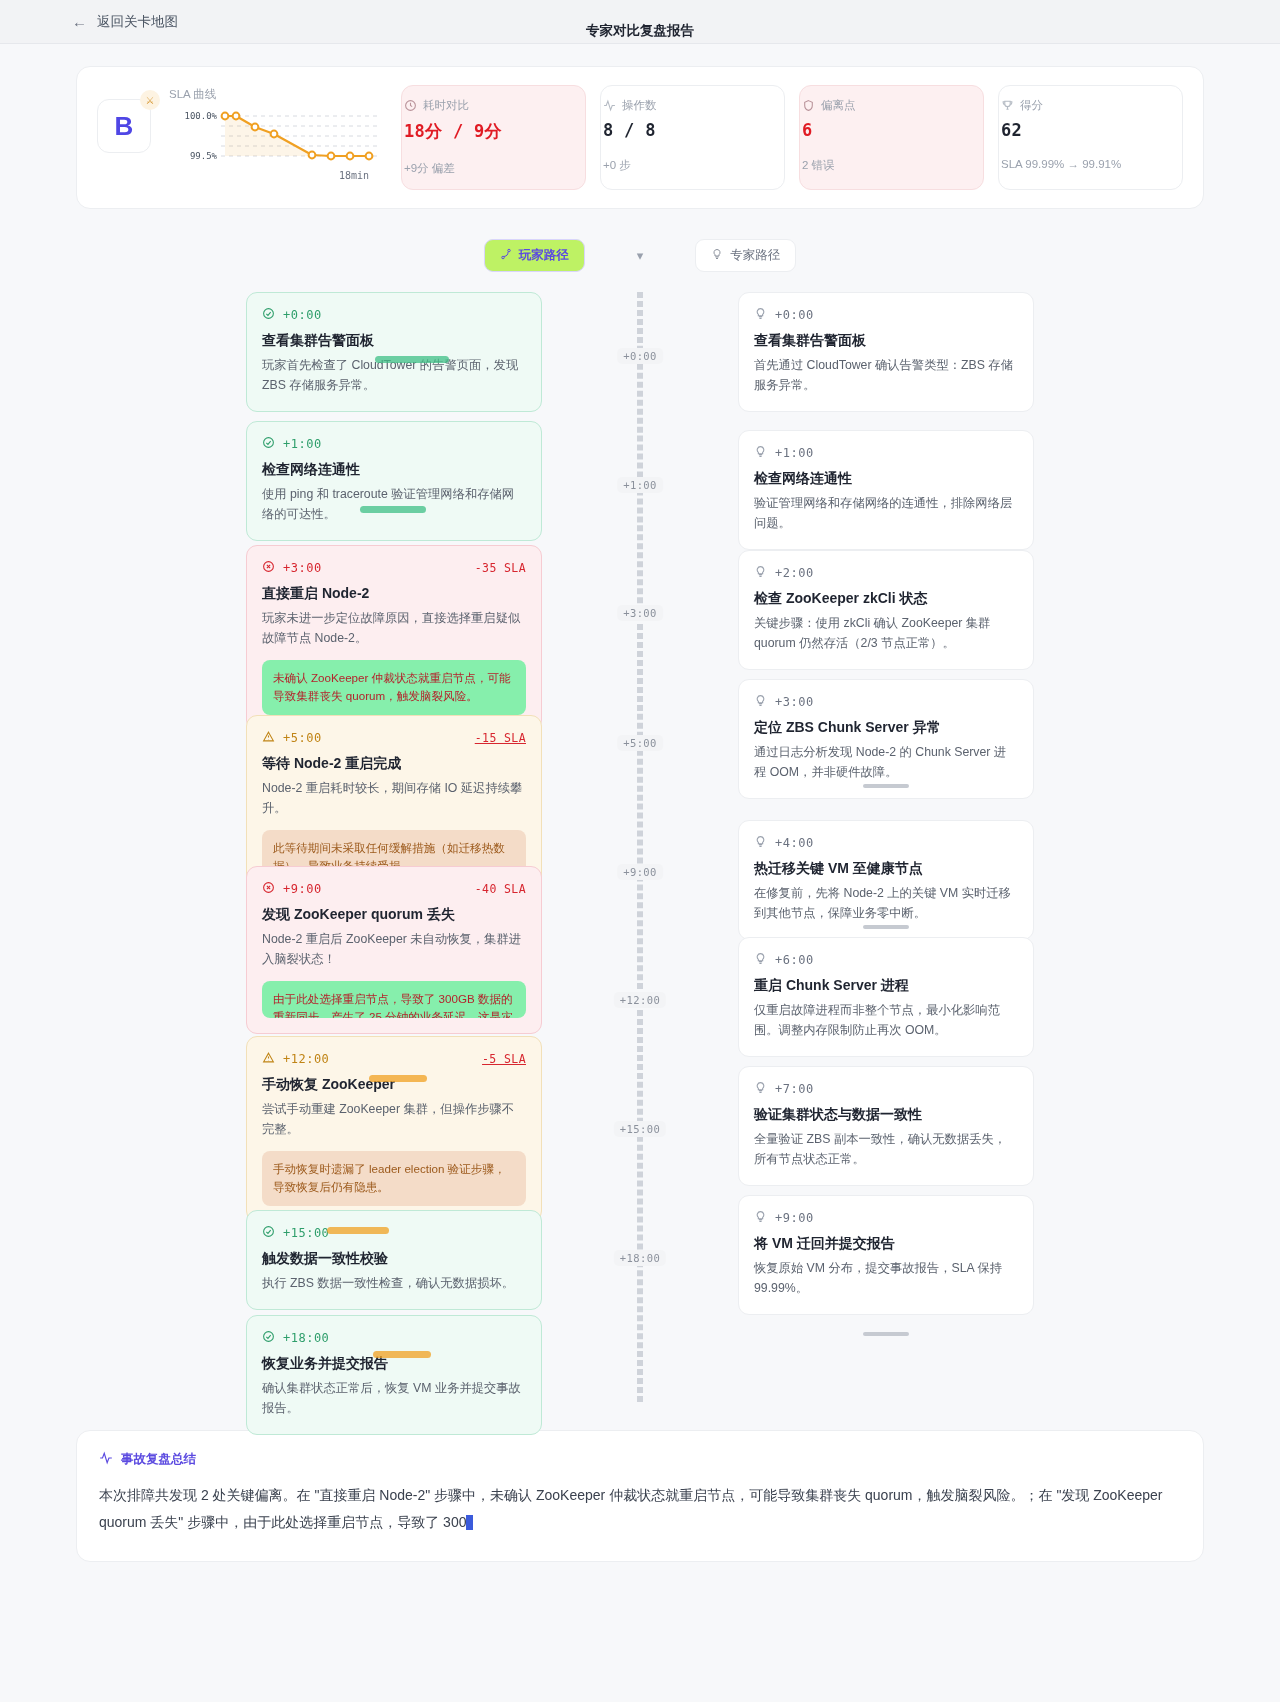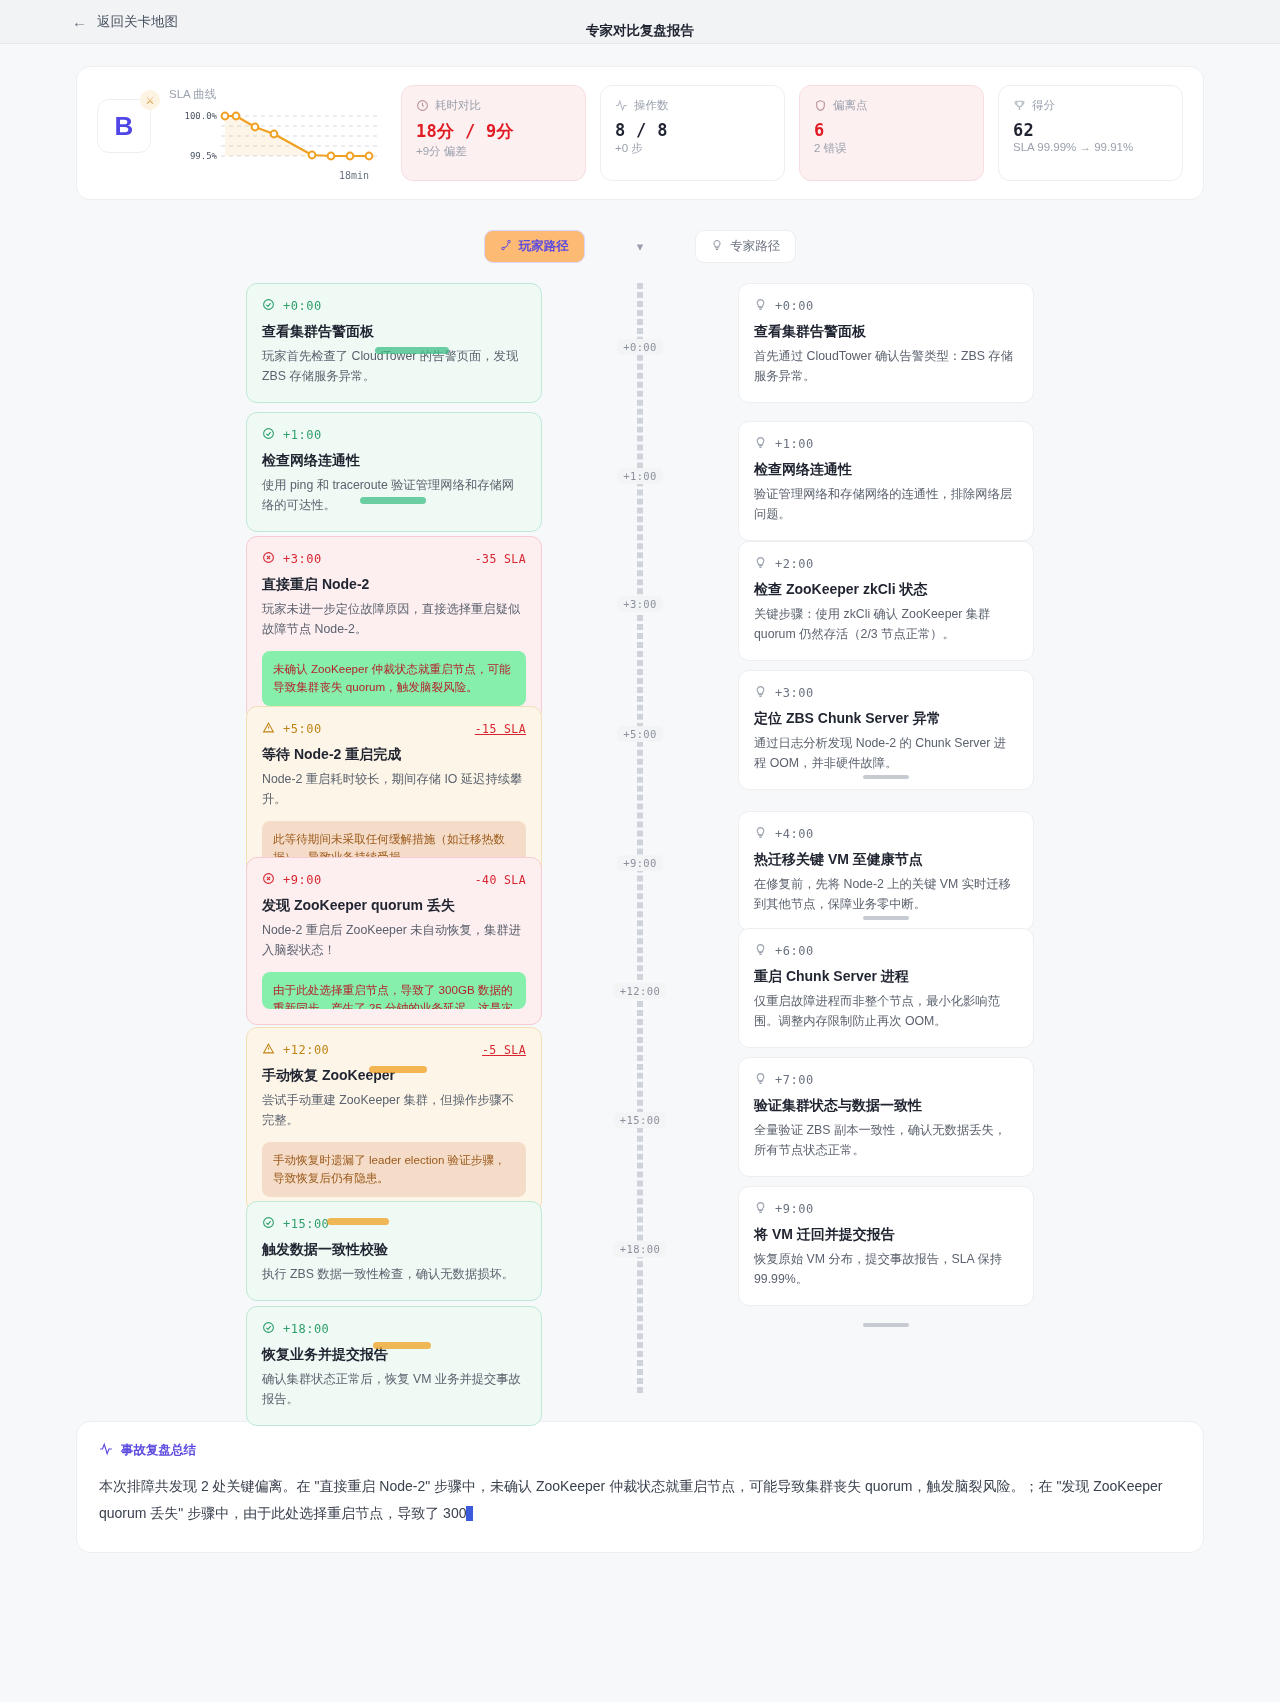--- a/index.html
+++ b/index.html
@@ -87,53 +87,53 @@
   .stats {
     display: flex;
     gap: 14px;
     flex: 1;
     margin-left: 14px;
   }
   .stat {
     flex: 1;
     border: 1px solid #eceef1;
     border-radius: 12px;
-    padding: 12px 14px 13px 14px;
+    padding: 12px 14px 13px 2px;
     background: #fff;
   }
   .stat.danger { background: #fdf0f1; border-color: #f7dee0; }
   .stat-head {
     display: flex; align-items: center; gap: 6px;
     font-size: 11.5px; color: #9aa1ad; margin-bottom: 7px;
   }
   .stat-head svg { display: block; }
   .stat-value {
     font-size: 17px; font-weight: 700; letter-spacing: .3px;
-    margin-bottom: 1px;
+    margin-bottom: 18px;
   }
   .stat-value.red { color: #e01b24; }
   .stat-sub { font-size: 11.5px; color: #9aa1ad; }
 
   
   .tabs-row {
     display: flex;
     align-items: center;
     justify-content: center;
     gap: 52px;
     margin-top: 30px;
   }
   .tab-pill {
     display: inline-flex; align-items: center; gap: 7px;
     padding: 7px 15px;
     border-radius: 9px;
     font-size: 12.5px;
     cursor: pointer;
     border: 1px solid transparent;
   }
-  .tab-pill.active { background: #fdba74; border-color: #d9d5fb; color: #5b4ae0; font-weight: 600; }
+  .tab-pill.active { background: #bef264; border-color: #d9d5fb; color: #5b4ae0; font-weight: 600; }
   .tab-pill.idle { background: #ffffff; border-color: #eceef1; color: #6b7280; }
   .tab-chevron { color: #9aa1ad; font-size: 13px; cursor: pointer; }
 
   
   .timeline {
     position: relative;
     margin-top: 20px;
     display: flex;
     justify-content: center;
     gap: 0;

